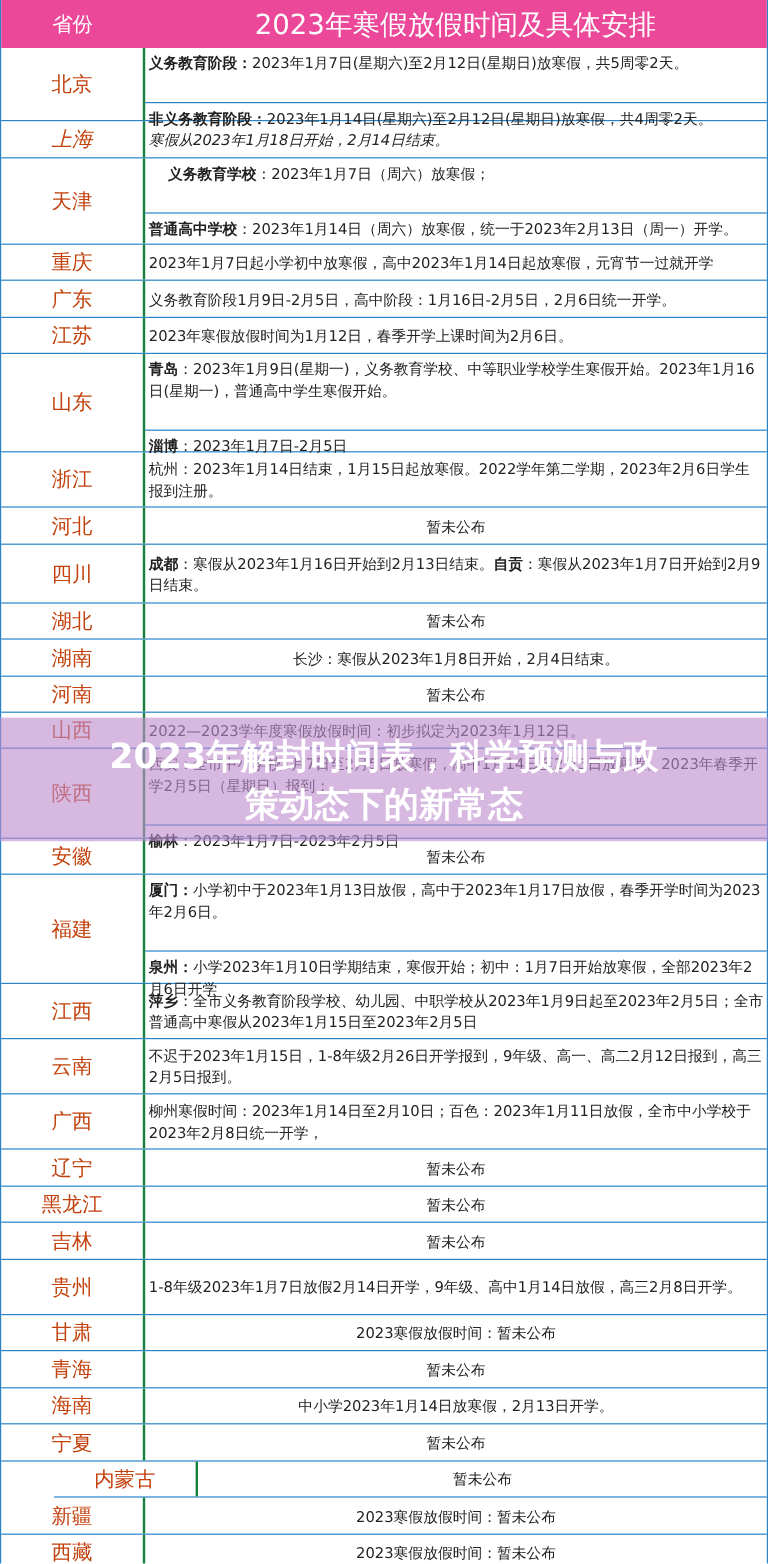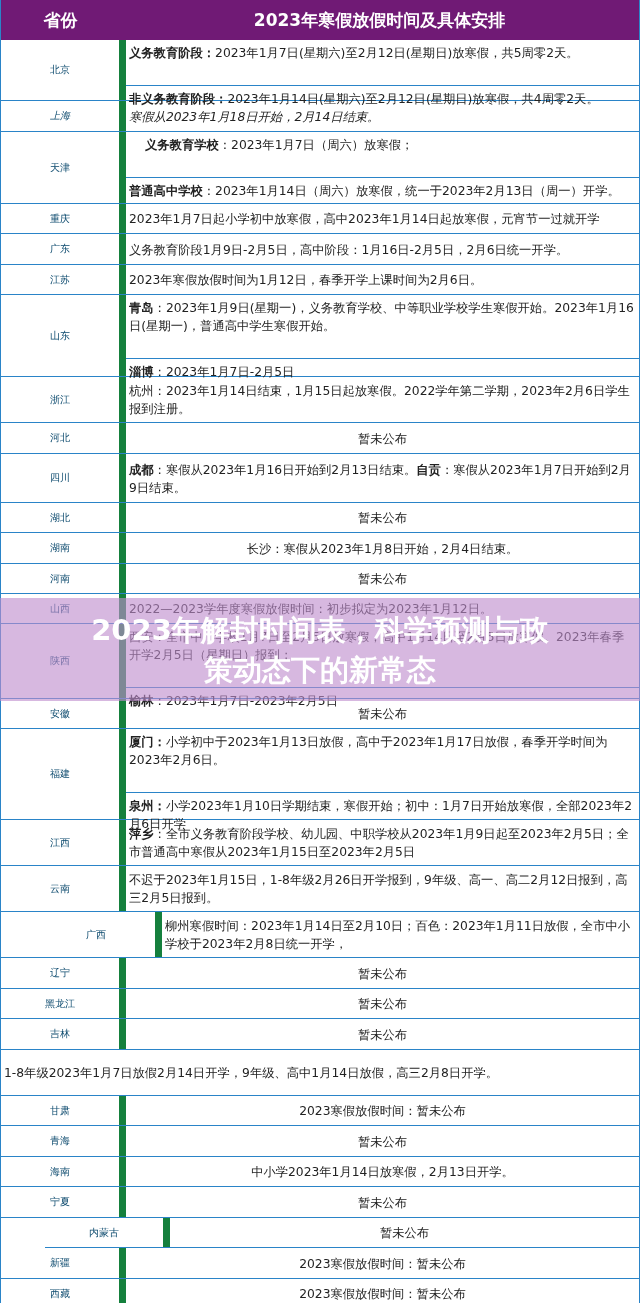--- a/index.html
+++ b/index.html
@@ -1,23 +1,23 @@
 <!DOCTYPE html>
 <html><head>
 <meta charset="utf-8">
 <style>
   html, body { margin: 0; padding: 0; background: #ffffff; }
   body { width: 640px; height: 1303px; position: relative; overflow: hidden;
          font-family: "DejaVu Sans", "Liberation Sans", sans-serif; color: #222; }
   .table { position: absolute; left: 0; top: 0; width: 638px; border-left: 1px solid #2a84c8; border-right: 2px solid #2a84c8; }
-  .hdr { display: flex; height: 40px; background: #701a75; color: #fff; font-weight: bold; }
+  .hdr { display: flex; height: 40px; background: #ec4899; color: #fff; font-weight: normal; }
   .hdr .c1 { width: 119px; display: flex; align-items: center; justify-content: center; font-size: 17px; }
-  .hdr .c2 { flex: 1; display: flex; align-items: center; justify-content: center; font-size: 17px; }
+  .hdr .c2 { flex: 1; display: flex; align-items: center; justify-content: center; font-size: 23px; }
   .row { display: flex; border-bottom: 1px solid #2a84c8; }
-  .prov { width: 118px; border-right: 7px solid #15803d; display: flex; align-items: center; justify-content: center; font-size: 10px; color: #0c4a6e; }
+  .prov { width: 118px; border-right: 2px solid #15803d; display: flex; align-items: center; justify-content: center; font-size: 17px; color: #c2410c; }
   .detail { flex: 1; display: flex; flex-direction: column; }
   .sub { padding: 4px 3px 3px 3px; font-size: 12.3px; line-height: 18px; display: flex; align-items: center; box-sizing: border-box; }
   .sub + .sub { border-top: 1px solid #2a84c8; margin-top: 20px; }
   .sub.center { justify-content: center; text-align: center; }
   .sub b { font-weight: bold; }
   .overlay { position: absolute; left: 0; top: 598px; width: 640px; height: 103px; background: rgba(190,140,205,0.62); }
   .overlay-title { position: absolute; left: 0; top: 610px; width: 640px; text-align: center; color: #fff; font-weight: bold; font-size: 29px; line-height: 40px; letter-spacing: 0px; font-family: "DejaVu Sans", sans-serif; }
   .overlay-title .l1 { display: block; padding-left: 0; }
   .overlay-title .l2 { display: block; }
 </style>
@@ -190,21 +190,21 @@
         </div>
       </div>
       <div class="row" style="height: 45px;">
         <div class="prov">云南</div>
         <div class="detail">
           <div class="sub" style="height: 45px;">
             <span><span>不迟于2023年1月15日，1-8年级2月26日开学报到，9年级、高一、高二2月12日报到，高三2月5日报到。</span></span>
           </div>
         </div>
       </div>
-      <div class="row" style="height: 45px; padding-left: 36px;">
+      <div class="row" style="height: 45px;">
         <div class="prov">广西</div>
         <div class="detail">
           <div class="sub" style="height: 45px;">
             <span><span>柳州寒假时间：2023年1月14日至2月10日；百色：2023年1月11日放假，全市中小学校于2023年2月8日统一开学，</span></span>
           </div>
         </div>
       </div>
       <div class="row" style="height: 30px;">
         <div class="prov">辽宁</div>
         <div class="detail">
@@ -223,20 +223,21 @@
       </div>
       <div class="row" style="height: 30px;">
         <div class="prov">吉林</div>
         <div class="detail">
           <div class="sub center" style="height: 30px;">
             <span><span>暂未公布</span></span>
           </div>
         </div>
       </div>
       <div class="row" style="height: 45px;">
+        <div class="prov">贵州</div>
         <div class="detail">
           <div class="sub" style="height: 45px;">
             <span><span>1-8年级2023年1月7日放假2月14日开学，9年级、高中1月14日放假，高三2月8日开学。</span></span>
           </div>
         </div>
       </div>
       <div class="row" style="height: 29px;">
         <div class="prov">甘肃</div>
         <div class="detail">
           <div class="sub center" style="height: 29px;">

